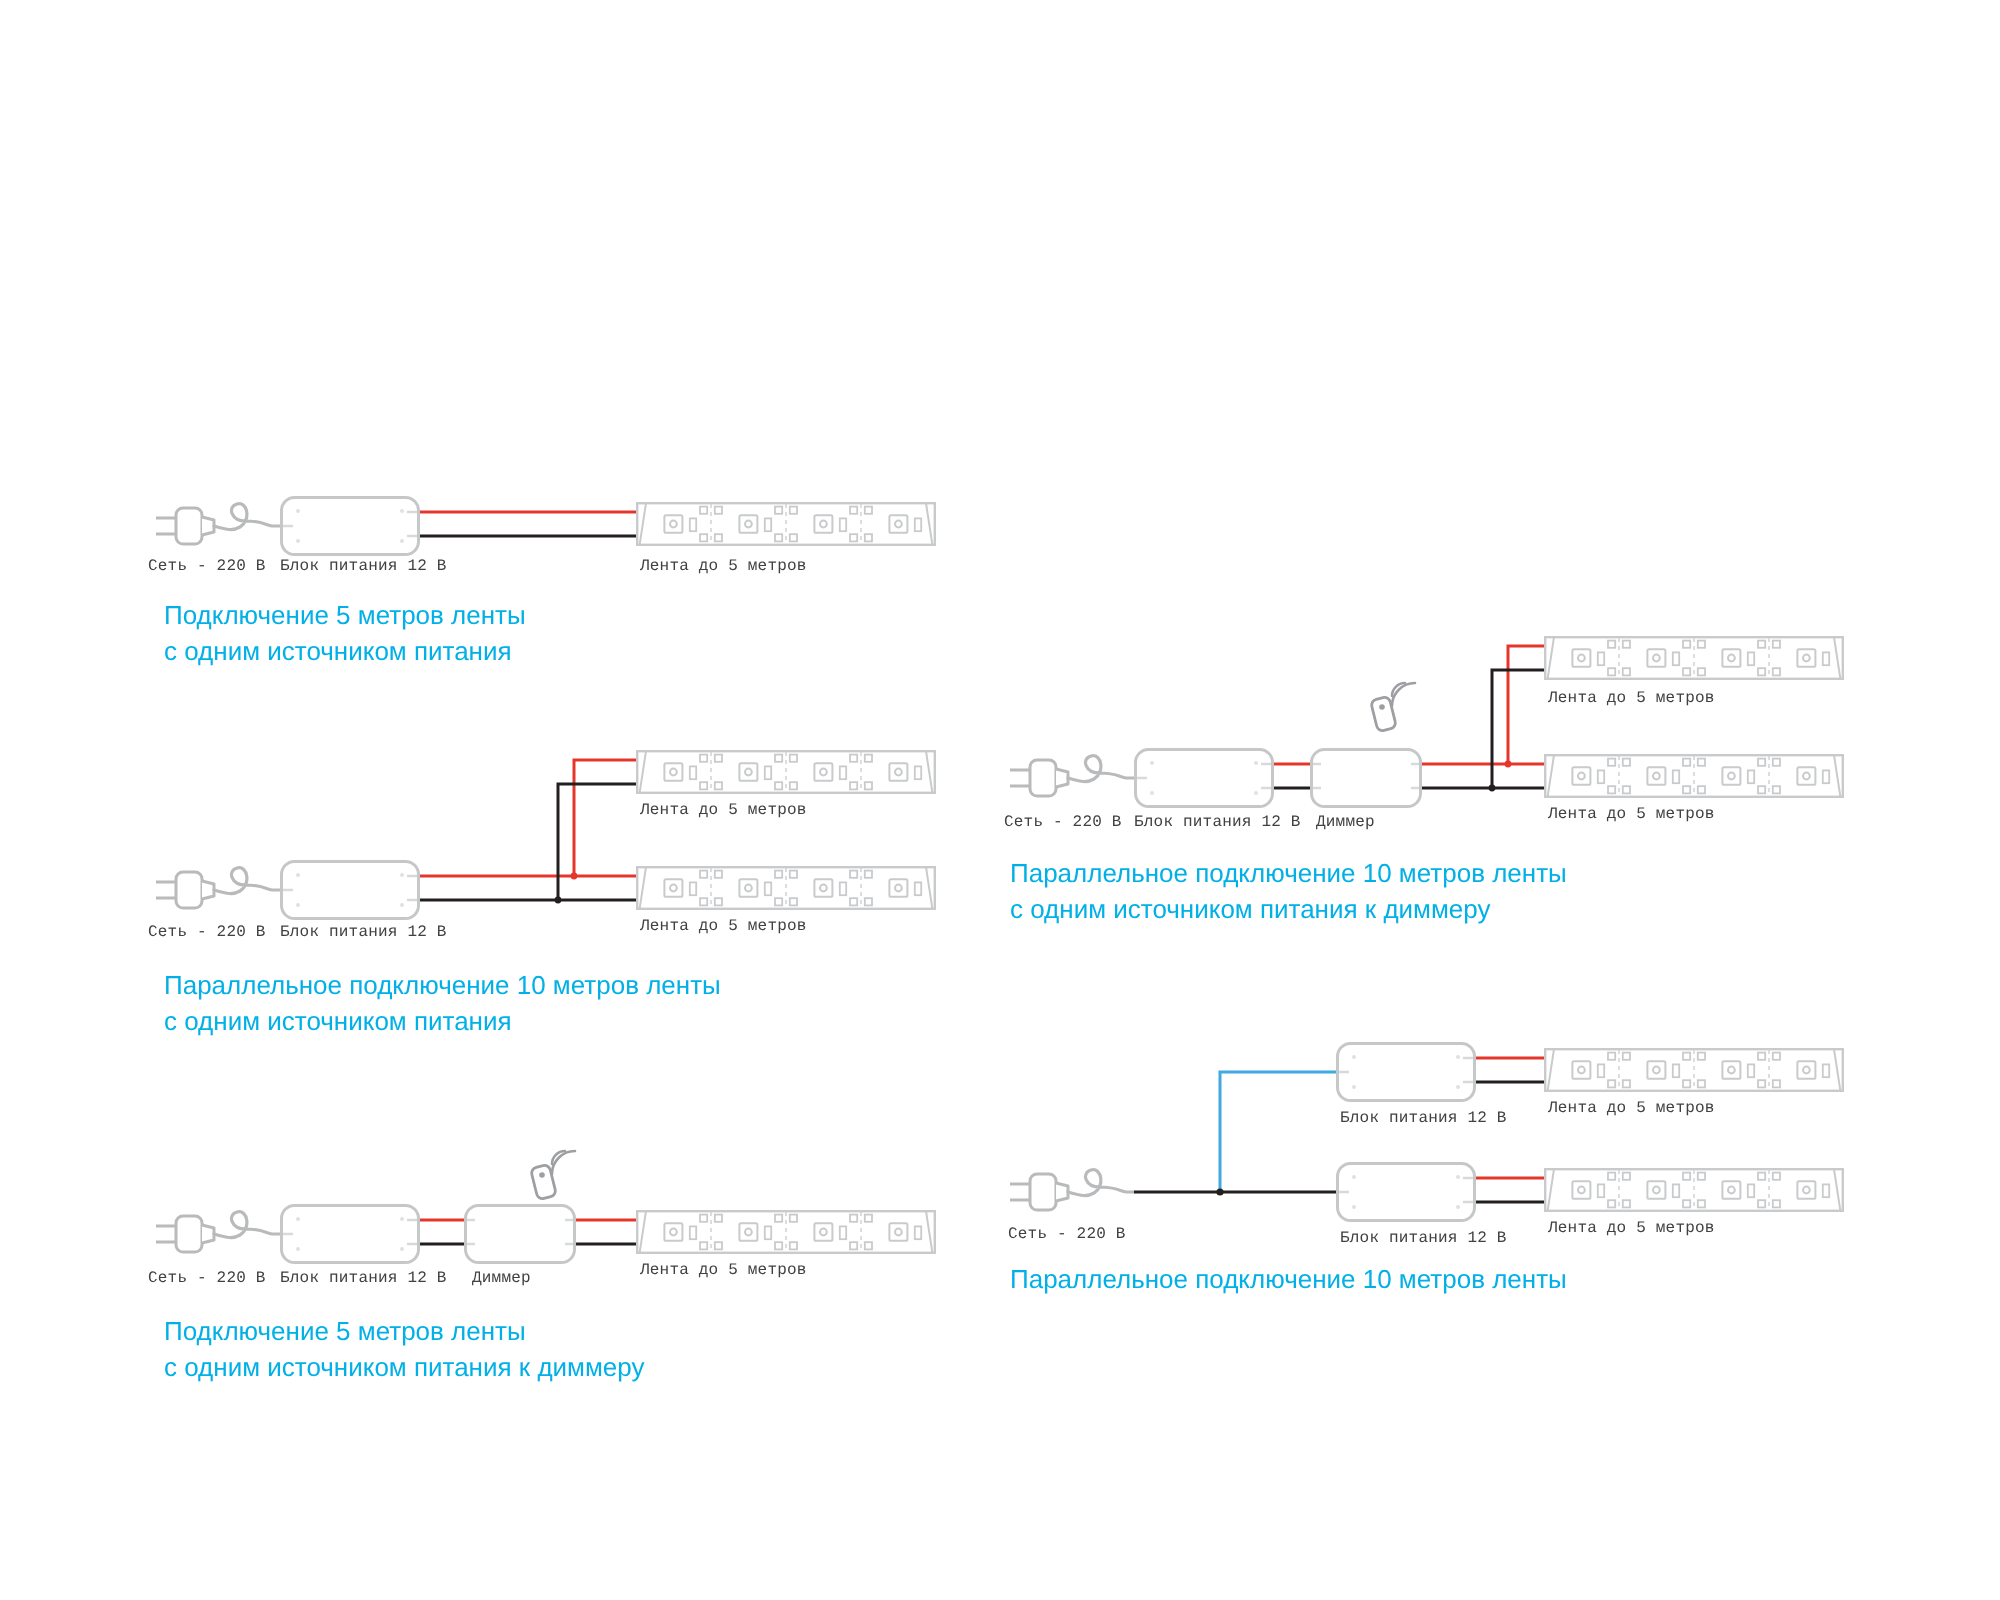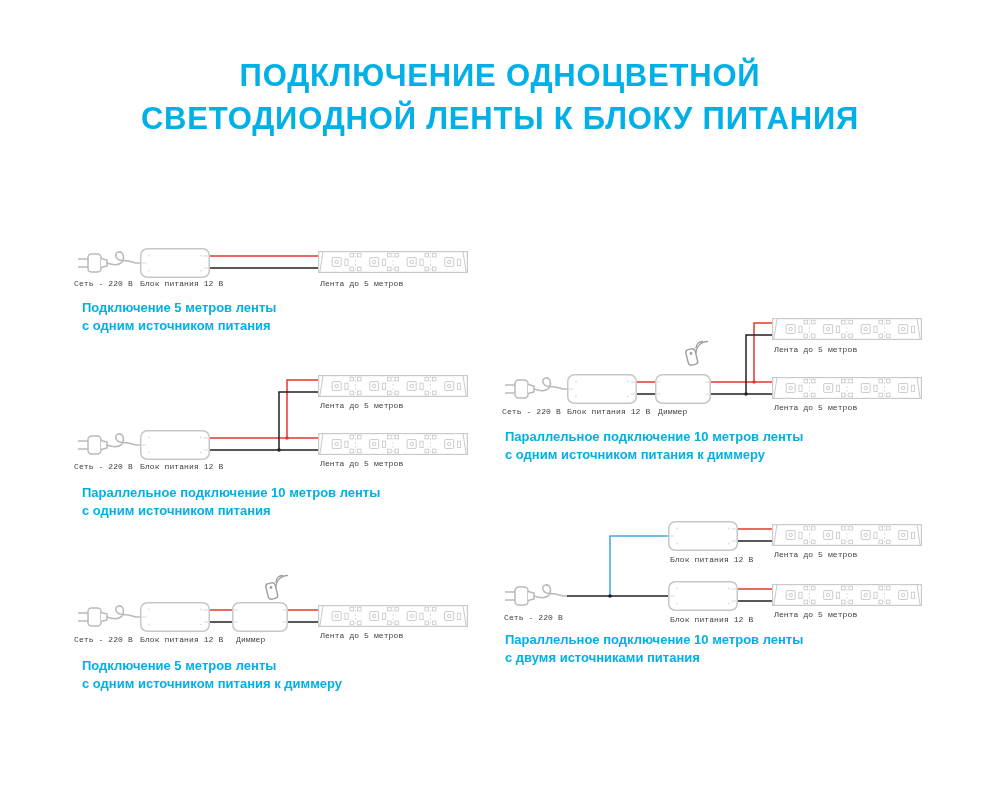--- a/index.html
+++ b/index.html
@@ -2,36 +2,32 @@
 <html><head>
 <meta charset="utf-8">
 <style>
   html,body{margin:0;padding:0;background:#ffffff;}
   .page{position:relative;width:1000px;height:800px;background:#ffffff;overflow:hidden;
         font-family:"Liberation Sans",sans-serif;}
   .title{position:absolute;top:54px;left:0;width:100%;text-align:center;
          color:#00b0e6;font-weight:700;font-size:31px;line-height:43px;letter-spacing:0.8px;}
   .layer{position:absolute;left:0;top:0;}
   .lbl{position:absolute;font-size:8px;color:#414042;letter-spacing:0.1px;white-space:nowrap;font-family:Liberation Mono, monospace;}
-  .cap{position:absolute;font-size:13px;font-weight:700;color:#00b0e6;line-height:17.5px;white-space:nowrap;}
+  .cap{position:absolute;font-size:13px;font-weight:400;color:#00b0e6;line-height:17.5px;white-space:nowrap;}
   .wire-red{stroke:#e6362b;stroke-width:1.5;fill:none;}
   .wire-black{stroke:#231f20;stroke-width:1.5;fill:none;}
   .wire-blue{stroke:#3fa9e0;stroke-width:1.5;fill:none;}
   .dot-red{fill:#e6362b;}
   .dot-black{fill:#231f20;}
 </style>
 </head>
 <body>
 
 <div class="page">
 
-  <header class="title">
-    <div>ПОДКЛЮЧЕНИЕ ОДНОЦВЕТНОЙ</div>
-    <div>СВЕТОДИОДНОЙ ЛЕНТЫ К БЛОКУ ПИТАНИЯ</div>
-  </header>
 
   <svg class="layer" width="1000" height="800" viewBox="0 0 1000 800">
     <defs>
 
       <g id="sym-plug">
         <path d="M0,-4 H10 M0,4 H10" stroke="#b9babc" stroke-width="1.6" fill="none"></path>
         <rect x="10" y="-9" width="13" height="18" rx="3.5" fill="#ffffff" stroke="#b9babc" stroke-width="1.5"></rect>
         <path d="M23,-4.5 L29,-3 L29,3 L23,4.5" fill="#ffffff" stroke="#b9babc" stroke-width="1.5" stroke-linejoin="round"></path>
         <path d="M29,0 C36,2 38.5,2.5 42,0.5 C47.5,-2.5 46,-12.5 40.5,-11 C35.5,-9.6 37.5,-2.5 45,-2.5 C53,-2.5 55,-0.5 58,0 L62,0" fill="none" stroke="#b9babc" stroke-width="1.6" stroke-linecap="round"></path>
       </g>
@@ -197,16 +193,15 @@
   <div class="cap" style="left:82px;top:657px">
     <div>Подключение 5 метров ленты</div>
     <div>с одним источником питания к диммеру</div>
   </div>
   <div class="cap" style="left:505px;top:428px">
     <div>Параллельное подключение 10 метров ленты</div>
     <div>с одним источником питания к диммеру</div>
   </div>
   <div class="cap" style="left:505px;top:631px">
     <div>Параллельное подключение 10 метров ленты</div>
-    <div>с двумя источниками питания</div>
   </div>
 
 </div>
 
 </body></html>

